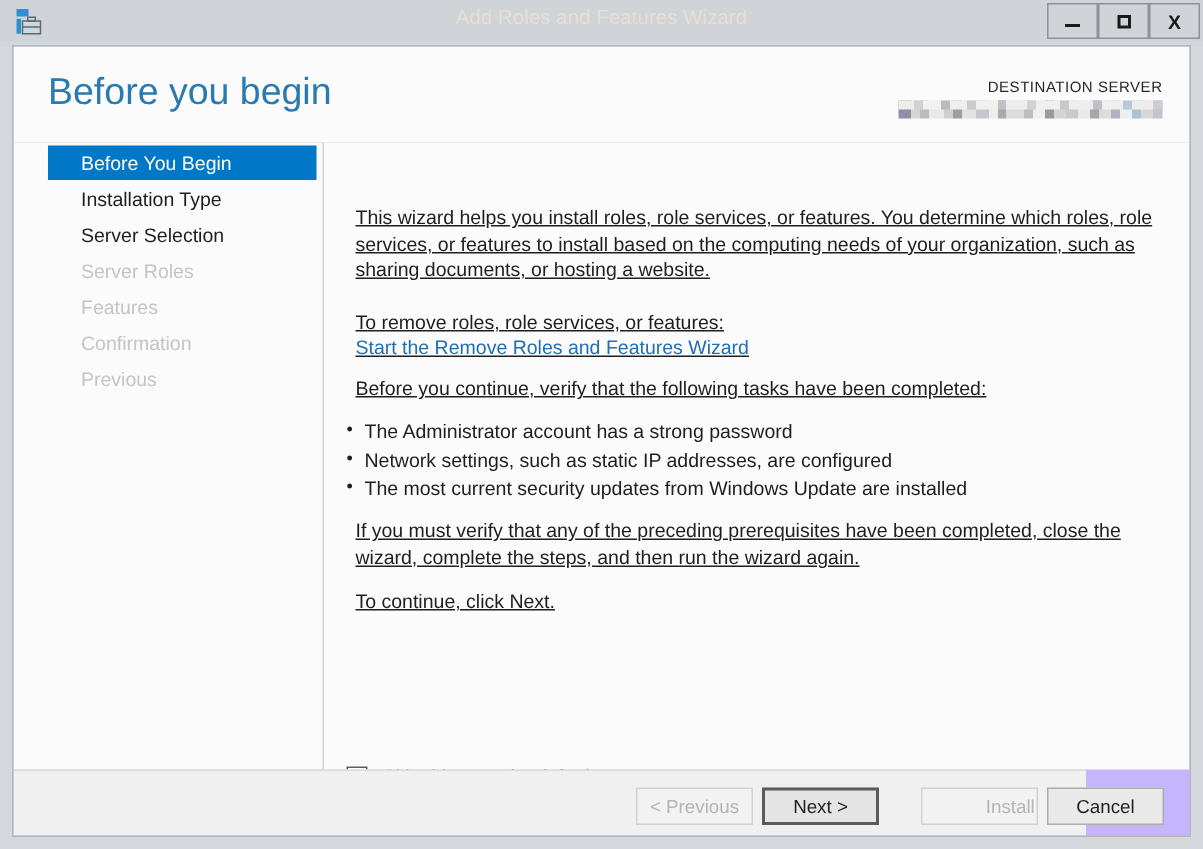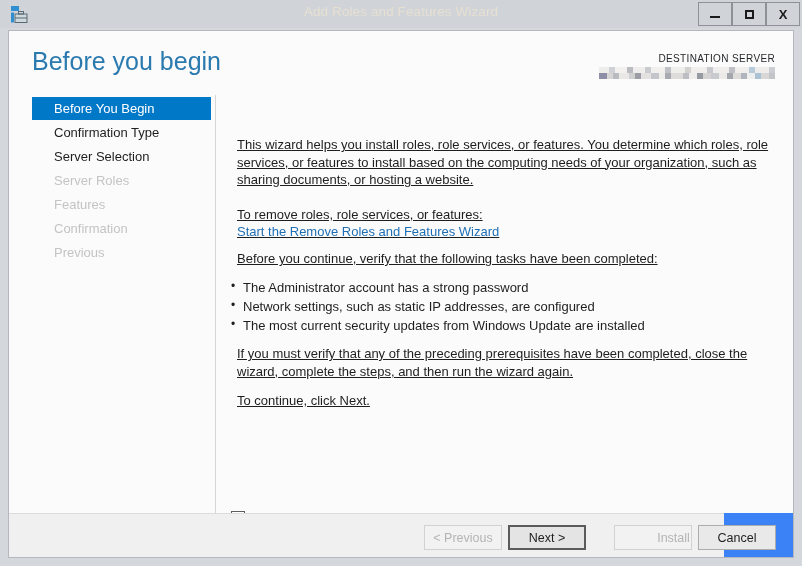--- a/index.html
+++ b/index.html
@@ -76,21 +76,21 @@
     line-height: 1;
     font-family: "Liberation Sans", sans-serif;
   }
 
   
   #client {
     position: absolute;
     left: 8px; top: 30px;
     width: 786px;
     height: 528px;
-    background: #3b82f6;
+    background: #c4b5fd;
     border: 1px solid #b4b8bc;
     box-sizing: border-box;
     overflow: hidden;
   }
 
   
   #header {
     position: absolute;
     left: 0; top: 0;
     width: 784px;
@@ -321,21 +321,21 @@
       </div>
     </div>
 
     <div id="sidebar">
       <div id="nav-list">
         <div class="nav-item selected">
           <span>Before You Begin</span>
         </div>
         <div class="nav-gap"></div>
         <div class="nav-item">
-          <span>Confirmation Type</span>
+          <span>Installation Type</span>
         </div>
         <div class="nav-gap"></div>
         <div class="nav-item">
           <span>Server Selection</span>
         </div>
         <div class="nav-gap"></div>
         <div class="nav-item disabled">
           <span>Server Roles</span>
         </div>
         <div class="nav-gap"></div>

